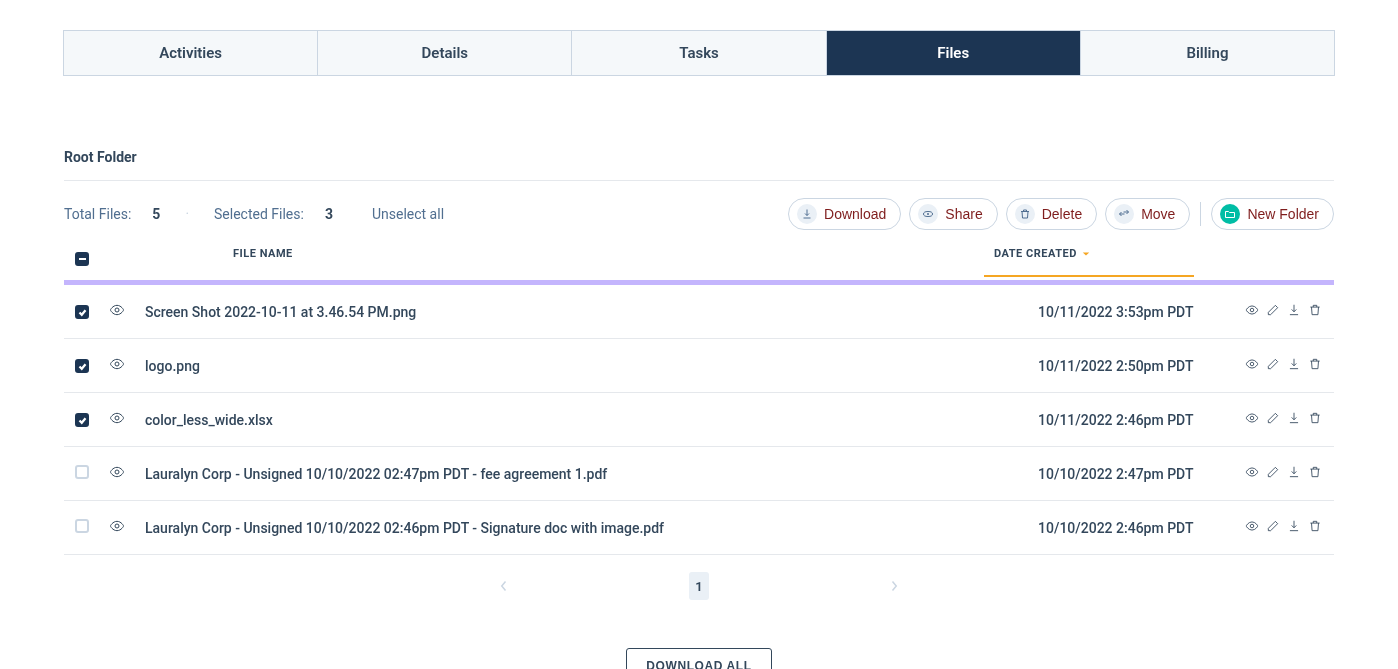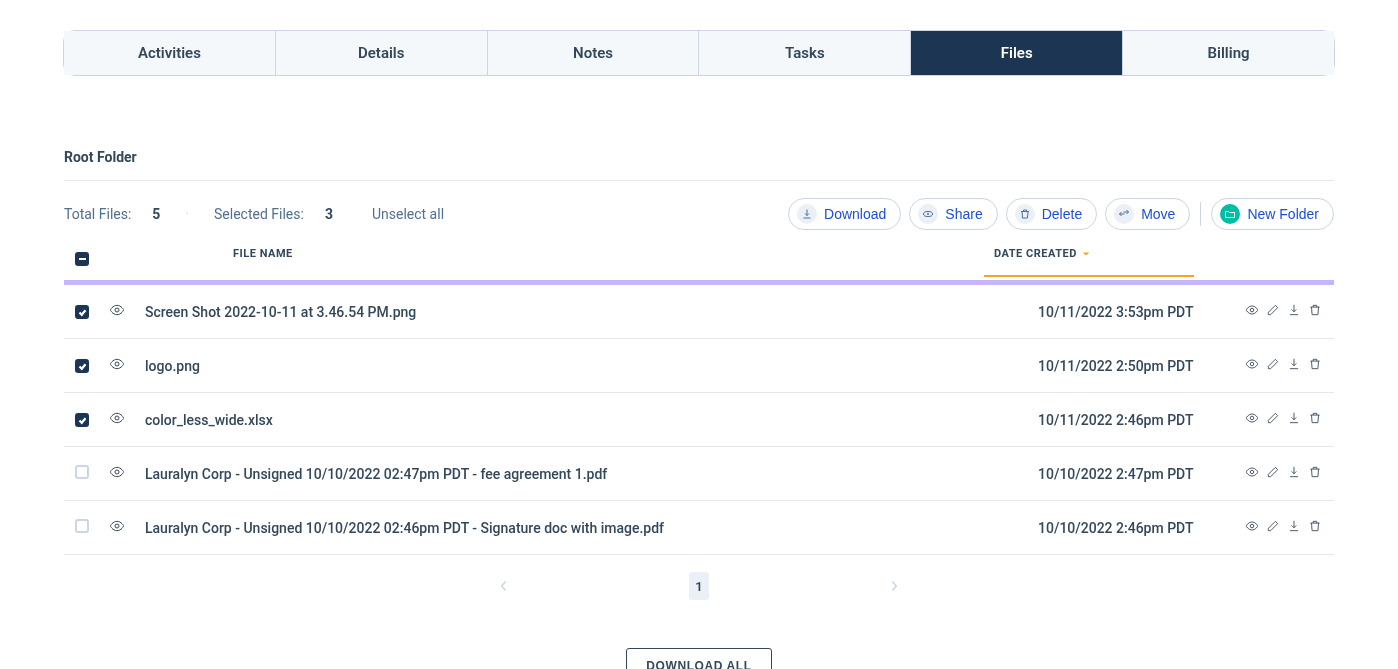--- a/index.html
+++ b/index.html
@@ -1,30 +1,30 @@
 <!DOCTYPE html>
 <html><head>
 <meta charset="utf-8">
 <style>
 * { box-sizing: border-box; margin: 0; padding: 0; }
 body { font-family: -apple-system, BlinkMacSystemFont, "Segoe UI", Roboto, Helvetica, Arial, sans-serif; background: #fff; color: #33475b; font-size: 14px; width: 1398px; }
 .container { padding: 30px 32px 0 32px; }
-.tabs { display: flex; border: 1px solid #cbd6e2; border-radius: 12px; margin: 0 31px; }
+.tabs { display: flex; border: 1px solid #cbd6e2; border-radius: 0; margin: 0 31px; }
 .tab { flex: 1; text-align: center; padding: 13px 0; font-weight: 600; font-size: 15px; color: #33475b; border-right: 1px solid #cbd6e2; cursor: pointer; background: #f5f8fa; }
 .tab:last-child { border-right: none; }
 .tab.active { background: #1c3553; color: #fff; }
 .card { background: #fff; margin: 33px 0 0 0; padding: 40px 32px 30px 32px; border-radius: 4px; }
 .folder-title { font-weight: 700; font-size: 14px; color: #33475b; padding-bottom: 15px; border-bottom: 1px solid #e5e8ec; }
 .toolbar-row { display: flex; align-items: center; justify-content: space-between; padding: 17px 0 17px 0; }
 .stats { display: flex; align-items: center; gap: 21px; color: #516f90; font-size: 14px; }
 .stats .bold { font-weight: 700; color: #33475b; }
 .stats .dot { color: #cbd6e2; margin: 0 4px; }
 .stats .link { color: #516f90; cursor: pointer; }
 .actions { display: flex; align-items: center; gap: 8px; }
-.btn { display: inline-flex; align-items: center; gap: 7px; border: 1px solid #cbd6e2; background: #fff; border-radius: 20px; padding: 5px 14px 5px 8px; font-size: 14px; color: #1d4ed8; cursor: pointer; font-weight: 500; }
+.btn { display: inline-flex; align-items: center; gap: 7px; border: 1px solid #cbd6e2; background: #fff; border-radius: 20px; padding: 5px 14px 5px 8px; font-size: 14px; color: #7f1d1d; cursor: pointer; font-weight: 500; }
 .btn .icon-circle { width: 20px; height: 20px; border-radius: 50%; background: #eaf0f6; display: flex; align-items: center; justify-content: center; }
 .btn .icon-circle svg { width: 12px; height: 12px; stroke: #506e91; fill: none; }
 .btn.green .icon-circle { background: #00bda5; }
 .btn.green .icon-circle svg { stroke: #fff; }
 .divider { width: 1px; height: 24px; background: #cbd6e2; margin: 0 2px; }
 .table-header { display: flex; align-items: flex-start; padding: 0 0 14px 0; border-bottom: 5px solid #c4b5fd; gap: 44px; }
 .th-checkbox { width: 45px; padding-left: 11px; }
 .th-eye { width: 36px; }
 .th-name { flex: 1; font-size: 11px; font-weight: 700; letter-spacing: 0.5px; color: #33475b; }
 .th-date { width: 200px; font-size: 11px; font-weight: 700; letter-spacing: 0.5px; color: #33475b; text-align: left; position: relative; padding-bottom: 2px; display:flex; align-items:center; gap:5px;}
@@ -51,21 +51,20 @@
 .files-table-body { }
 </style>
 </head>
 <body>
 
 <div class="container">
 
   <div class="tabs">
     <div class="tab">Activities</div>
     <div class="tab">Details</div>
-    <div class="tab">Notes</div>
     <div class="tab">Tasks</div>
     <div class="tab active">Files</div>
     <div class="tab">Billing</div>
   </div>
 
   <div class="card">
     <div class="folder-title">Root Folder</div>
 
     <div class="toolbar-row">
       <div class="stats">

